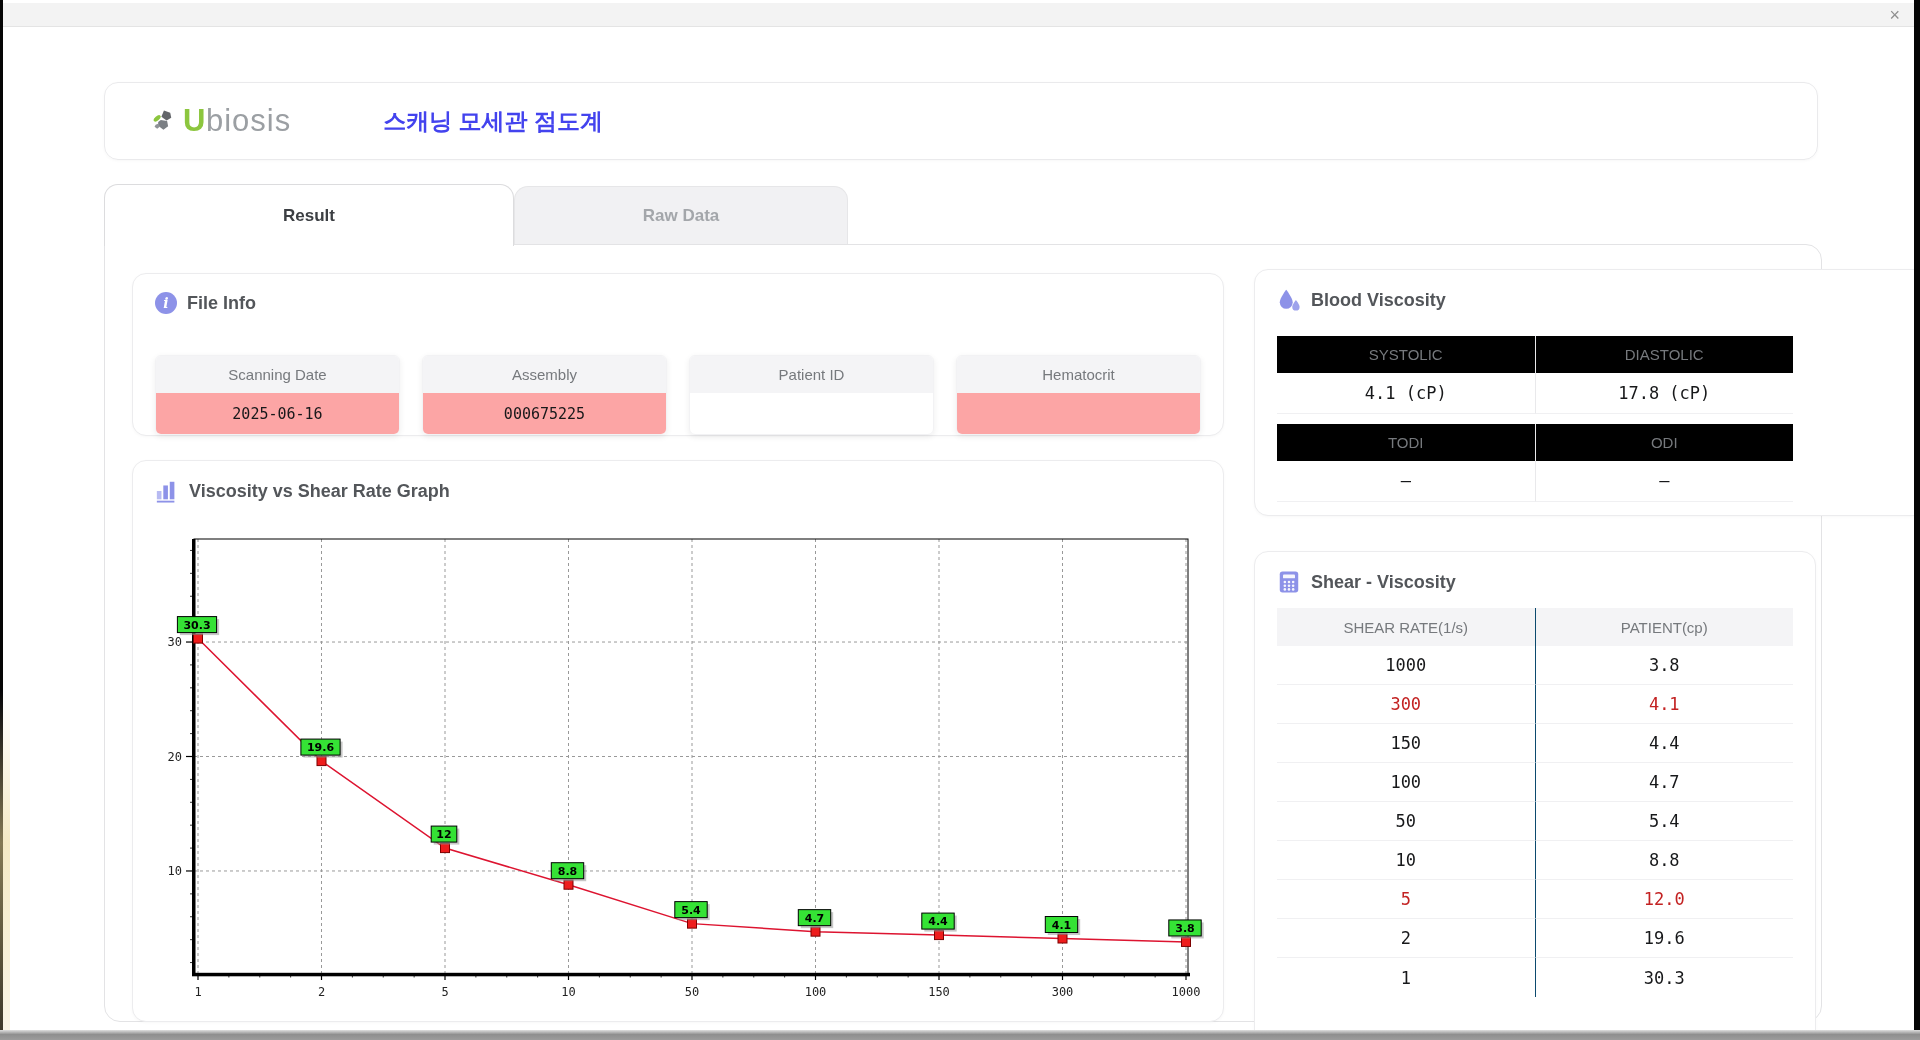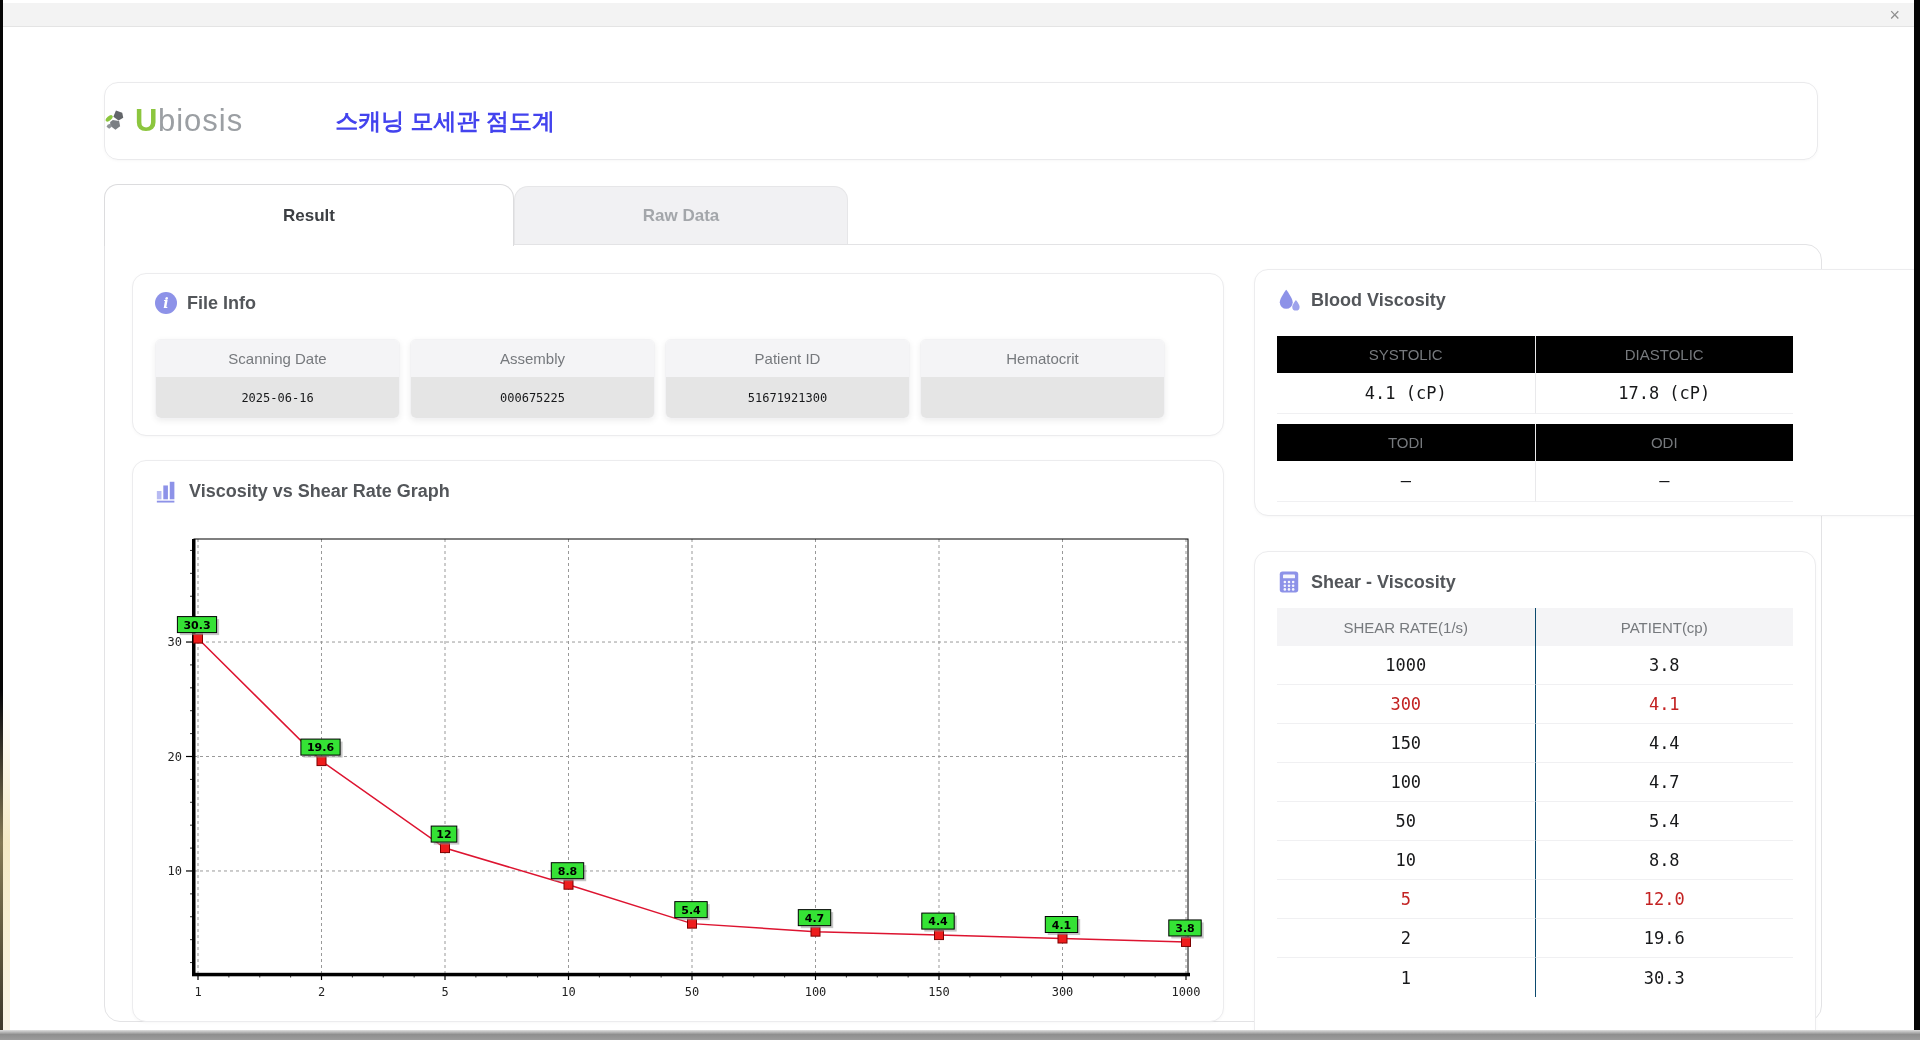--- a/index.html
+++ b/index.html
@@ -10,21 +10,21 @@
   .bottom-band{position:absolute;left:0;right:0;bottom:0;height:10px;background:linear-gradient(180deg,#dedede,#8f8f8f 45%,#9c9c9c);z-index:11}
   .glow{position:absolute;left:0;bottom:10px;width:10px;height:340px;z-index:12;pointer-events:none;
         background:linear-gradient(180deg,rgba(236,216,150,0),rgba(236,216,150,.55) 45%,rgba(236,216,150,.25))}
 
   .titlebar{position:absolute;top:3px;left:3px;right:6px;height:24px;background:#f3f3f3;border-bottom:1px solid #e4e4e4;z-index:2}
   .close{position:absolute;right:14px;top:1px;height:22px;line-height:22px;font-size:18px;color:#8f8f8f;cursor:pointer}
 
   .main{position:absolute;top:28px;left:3px;right:6px;bottom:10px;background:#fff;z-index:1}
 
   .header-card{position:absolute;left:101px;top:54px;width:1714px;height:78px;border:1px solid #eaeaec;border-radius:14px;
-               display:flex;align-items:center;box-shadow:0 1px 3px rgba(0,0,0,.03)}
+               display:flex;align-items:center;padding-left:48px;box-shadow:0 1px 3px rgba(0,0,0,.03)}
   .logo{display:flex;align-items:center;gap:6px}
   .logo-text{font-size:31px;letter-spacing:.5px}
   .lu{color:#8cc63e;font-weight:700}
   .lrest{color:#9b9fa3;font-weight:400;letter-spacing:1px}
   .app-title{margin-left:92px;font-size:23px;font-weight:700;color:#4343ee}
 
   .tab{position:absolute;display:flex;align-items:center;justify-content:center;font-size:17px;font-weight:700;cursor:pointer}
   .tab-result{left:101px;top:156px;width:410px;height:62px;background:#fff;border:1px solid #dcdcde;border-bottom:none;
               border-radius:14px 14px 0 0;color:#3c3f43;z-index:4}
   .tab-raw{left:511px;top:158px;width:334px;height:58px;background:#f1f1f3;border:1px solid #e6e6e8;border-bottom:none;
@@ -37,24 +37,24 @@
   .file-info{left:27px;top:28px;width:1092px;height:163px}
   .graph-card{left:27px;top:215px;width:1092px;height:562px}
   .bv-card{left:1149px;top:24px;width:676px;height:247px}
   .shear-card{left:1149px;top:306px;width:562px;height:572px}
 
   .card-title{position:absolute;left:22px;top:18px;display:flex;align-items:center;gap:10px;font-size:18px;font-weight:700;color:#53565a}
   .icon{width:24px;height:24px;flex:none}
   .info-icon{width:22px;height:22px;border-radius:50%;background:#8d92e8;color:#fff;font:italic 700 14px "DejaVu Serif",serif;
              display:flex;align-items:center;justify-content:center}
 
-  .fields{position:absolute;left:22px;top:65px;display:flex;gap:10px}
+  .fields{position:absolute;left:22px;top:81px;display:flex;gap:22px}
   .field{width:245px;border-radius:6px;overflow:hidden;box-shadow:0 2px 6px rgba(0,0,0,.07);border:1px solid #f2f2f4}
   .fh{height:37px;background:#f4f4f6;color:#76797d;font-size:15px;display:flex;align-items:center;justify-content:center}
-  .fv{height:41px;background:#e5e5e5;color:#17181a;font-size:12px;display:flex;align-items:center;justify-content:center;
+  .fv{height:41px;background:#fca5a5;color:#17181a;font-size:15px;display:flex;align-items:center;justify-content:center;
       font-family:"DejaVu Sans Mono",monospace}
 
   .btable{position:absolute;left:22px;top:66px;width:516px}
   .brow{display:flex}
   .bcell{flex:1;display:flex;align-items:center;justify-content:center}
   .bcell+.bcell{border-left:1px solid #e9e9eb}
   .bhead .bcell{height:37px;background:#000000;color:#76797d;font-size:15px}
   .bval .bcell{height:41px;color:#17181a;font-size:17px;font-family:"DejaVu Sans Mono",monospace;border-bottom:1px solid #f0f0f2}
   .bgap{height:10px}
 
@@ -120,21 +120,20 @@
         <div class="field">
           <div class="fh">Scanning Date</div>
           <div class="fv">2025-06-16</div>
         </div>
         <div class="field">
           <div class="fh">Assembly</div>
           <div class="fv">000675225</div>
         </div>
         <div class="field">
           <div class="fh">Patient ID</div>
-          <div class="fv">51671921300</div>
         </div>
         <div class="field">
           <div class="fh">Hematocrit</div>
           <div class="fv"></div>
         </div>
       </div>
     </section>
 
     <section class="card graph-card">
       <div class="card-title">

